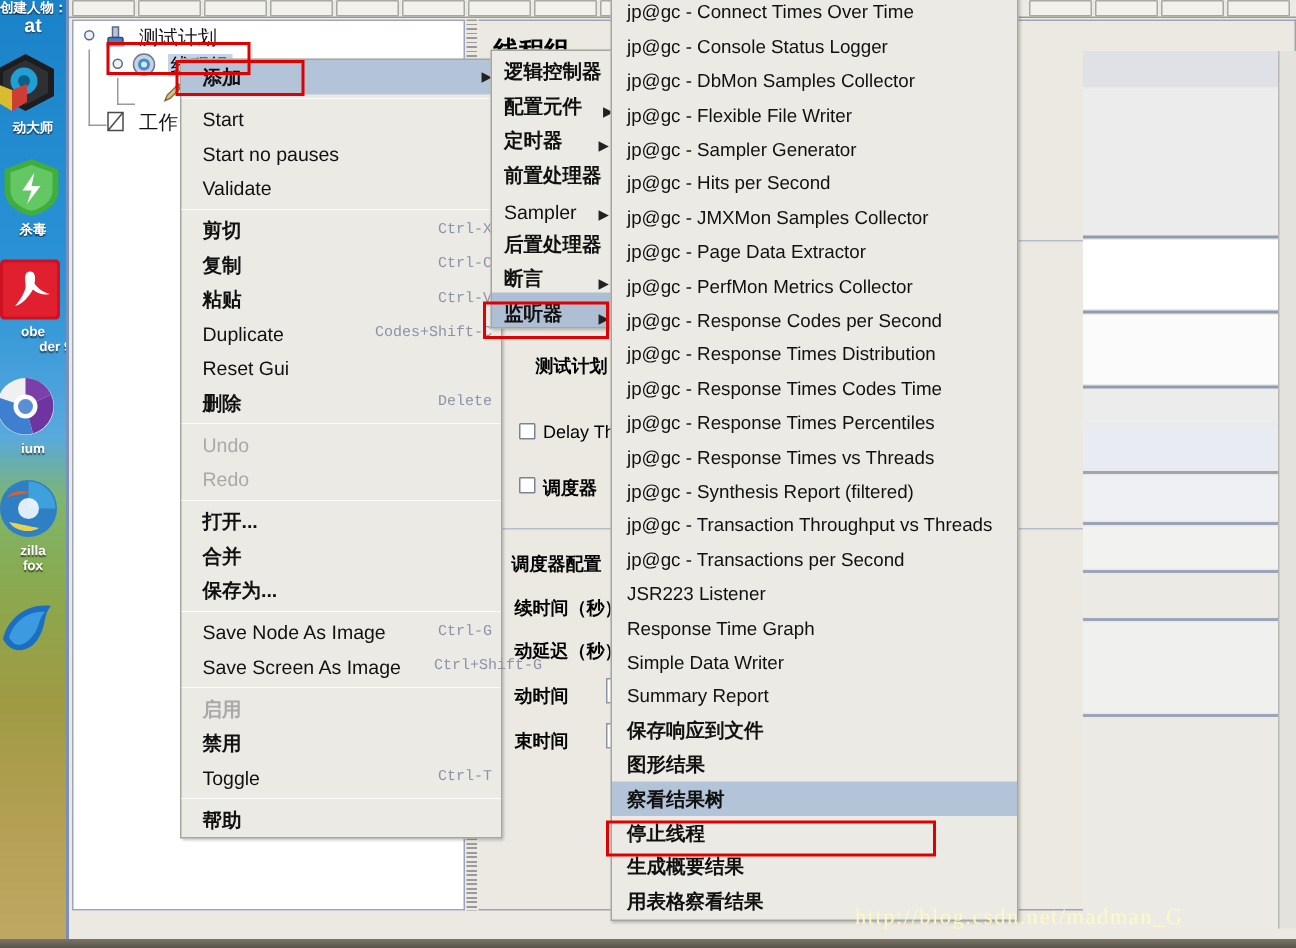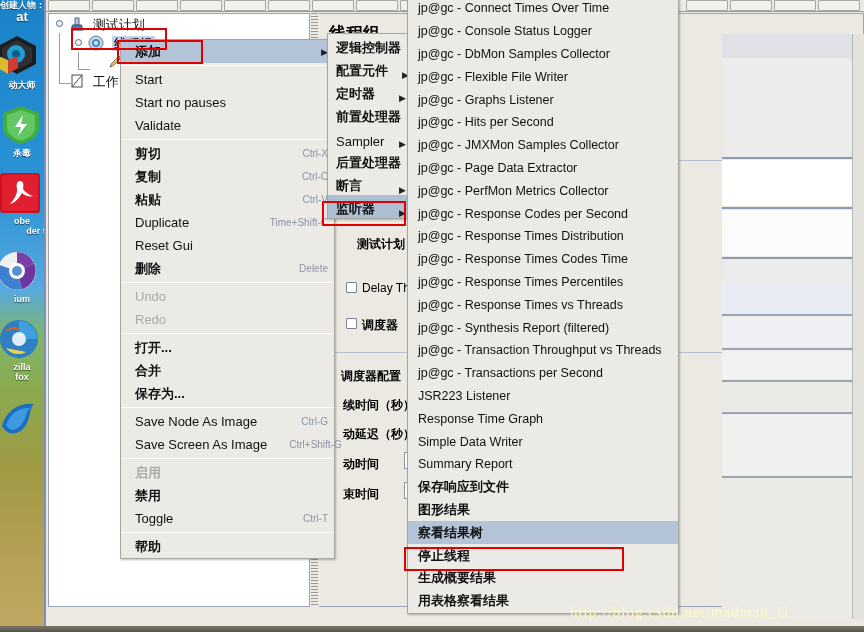--- a/index.html
+++ b/index.html
@@ -100,21 +100,21 @@
     z-index: 50;
   }
   .mi {
     position: relative; display: flex; align-items: center;
     height: 23px; padding: 0 6px 0 14px;
     font-size: 13px; color: #111; white-space: nowrap; cursor: default;
   }
   .mi.cjk { font-weight: bold; }
   .mi .acc {
     margin-left: auto; padding-left: 22px;
-    font-size: 10px; color: #8a93a8; font-weight: normal;
+    font-size: 10px; color: #8a93a8; font-weight: normal; font-family: Liberation Mono, monospace;
   }
   .mi .arrow {
     margin-left: auto; padding-left: 14px;
     font-size: 9px; color: #222;
   }
   .mi.disabled { color: #a9a9a9; }
   .mi.hl { background: #b3c3d8; }
   .mi.hl2 { background: #aebfd4; }
   .msep { height: 1px; margin: 2px 0; background: #bfbfb9; border-bottom: 1px solid #fdfdfb; }
 
@@ -373,21 +373,21 @@
       <div class="mi cjk">
         <span>复制</span>
         <span class="acc">Ctrl-C</span>
       </div>
       <div class="mi cjk">
         <span>粘贴</span>
         <span class="acc">Ctrl-V</span>
       </div>
       <div class="mi">
         <span>Duplicate</span>
-        <span class="acc">Time+Shift-C</span>
+        <span class="acc">Codes+Shift-C</span>
       </div>
       <div class="mi">
         <span>Reset Gui</span>
       </div>
       <div class="mi cjk">
         <span>删除</span>
         <span class="acc">Delete</span>
       </div>
       <div class="msep"></div>
       <div class="mi disabled">
@@ -472,21 +472,21 @@
       <div class="mi">
         <span>jp@gc - Console Status Logger</span>
       </div>
       <div class="mi">
         <span>jp@gc - DbMon Samples Collector</span>
       </div>
       <div class="mi">
         <span>jp@gc - Flexible File Writer</span>
       </div>
       <div class="mi">
-        <span>jp@gc - Graphs Listener</span>
+        <span>jp@gc - Sampler Generator</span>
       </div>
       <div class="mi">
         <span>jp@gc - Hits per Second</span>
       </div>
       <div class="mi">
         <span>jp@gc - JMXMon Samples Collector</span>
       </div>
       <div class="mi">
         <span>jp@gc - Page Data Extractor</span>
       </div>

